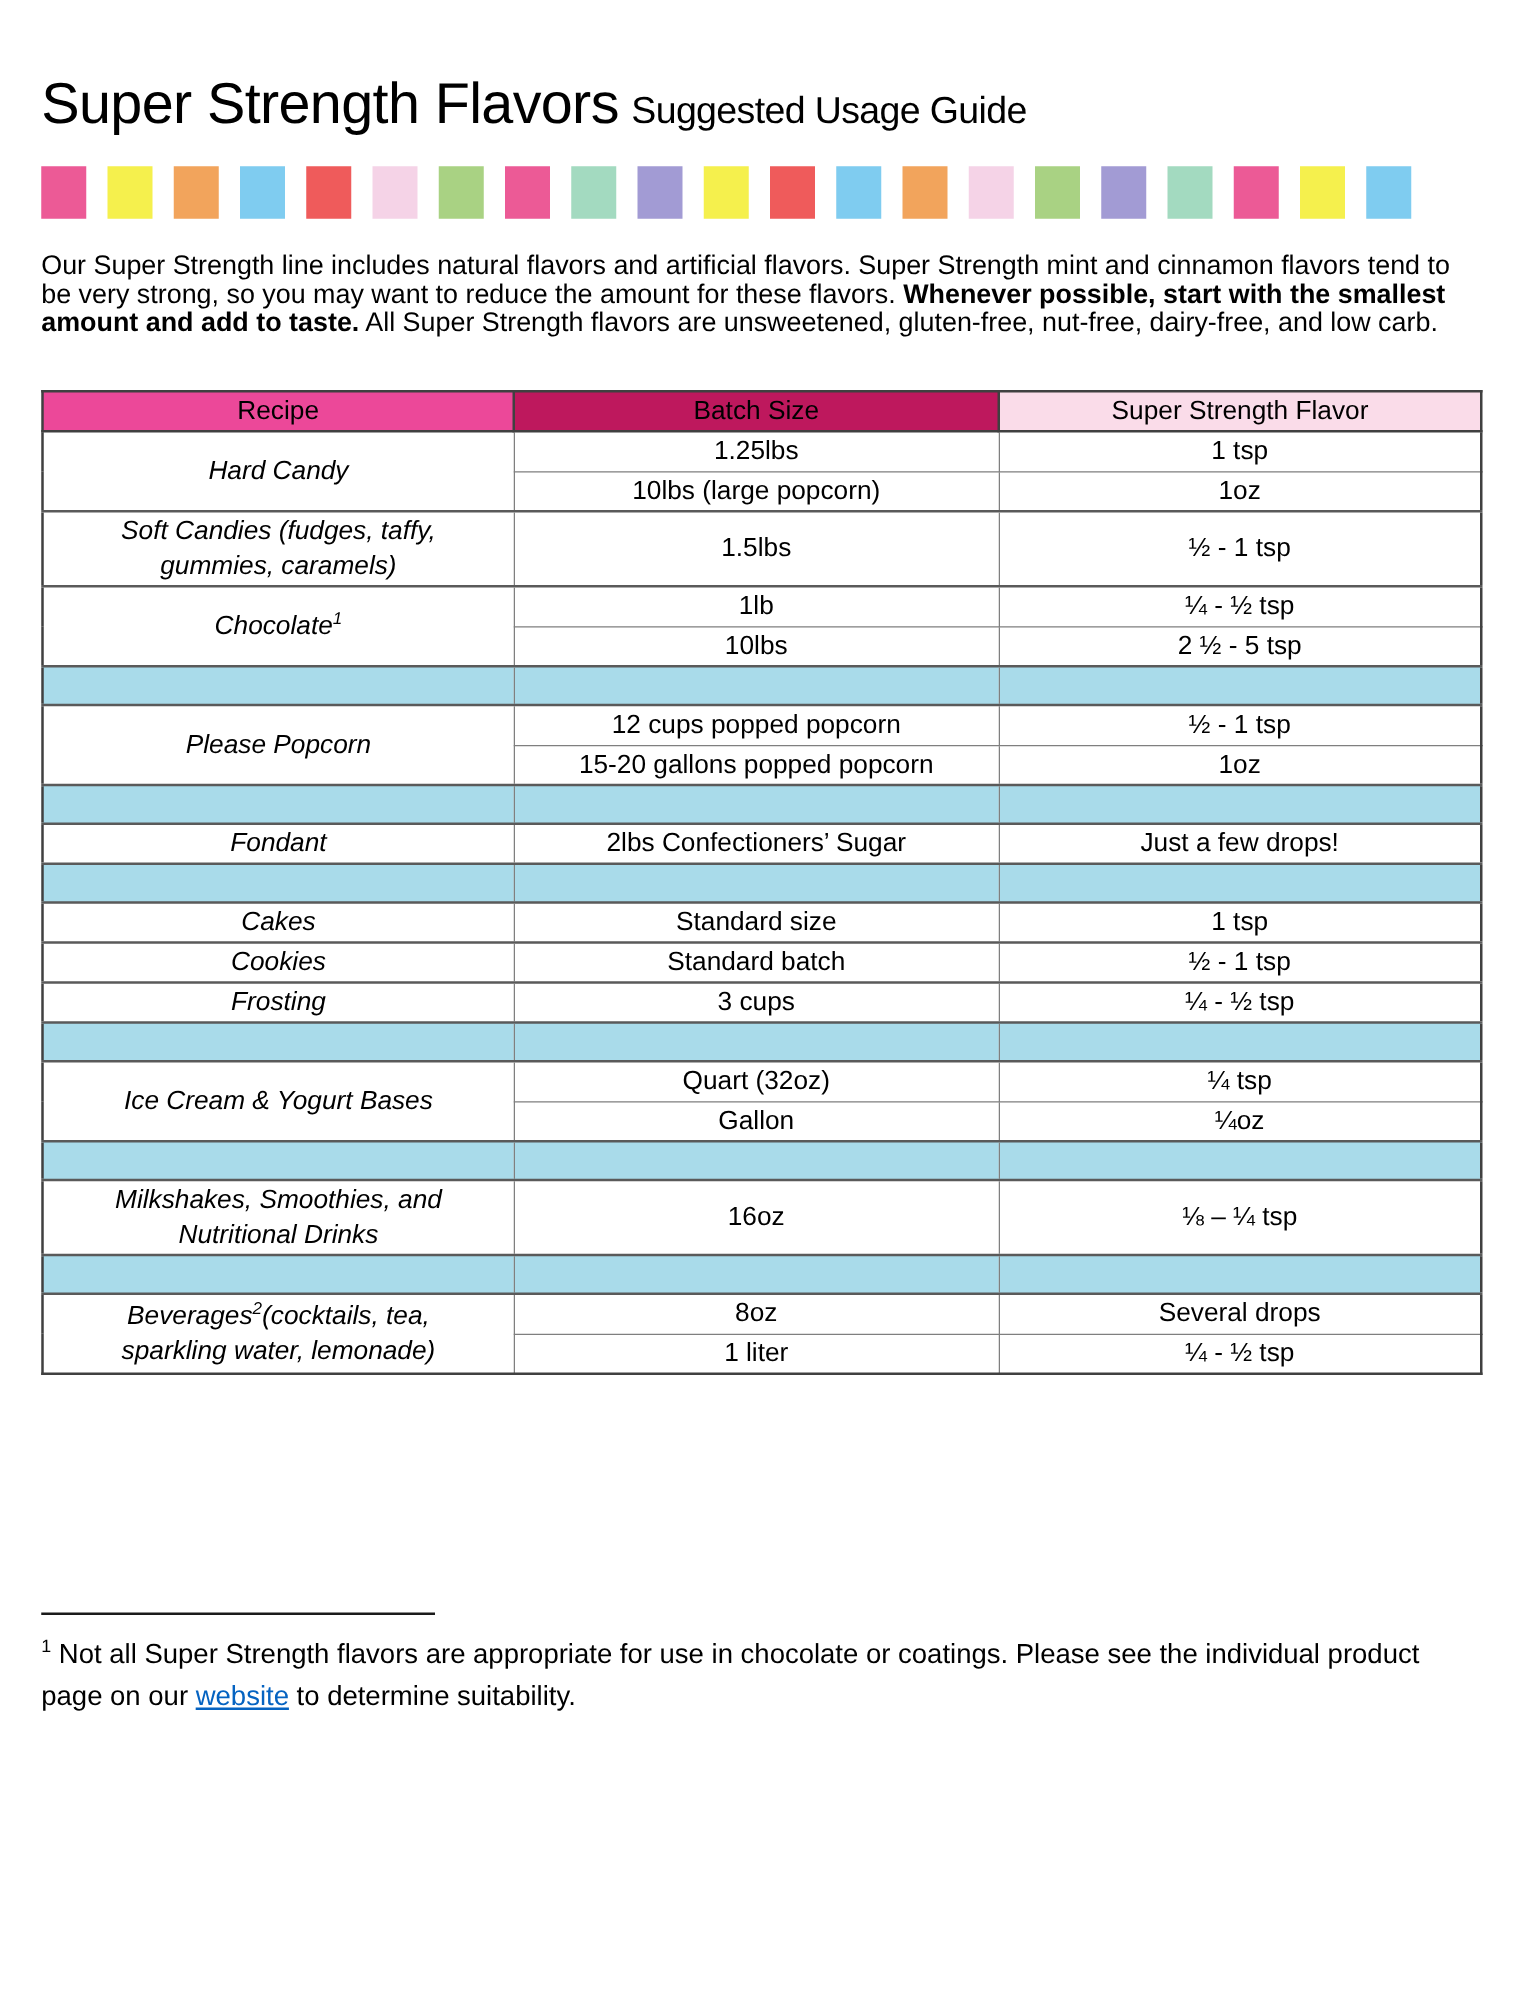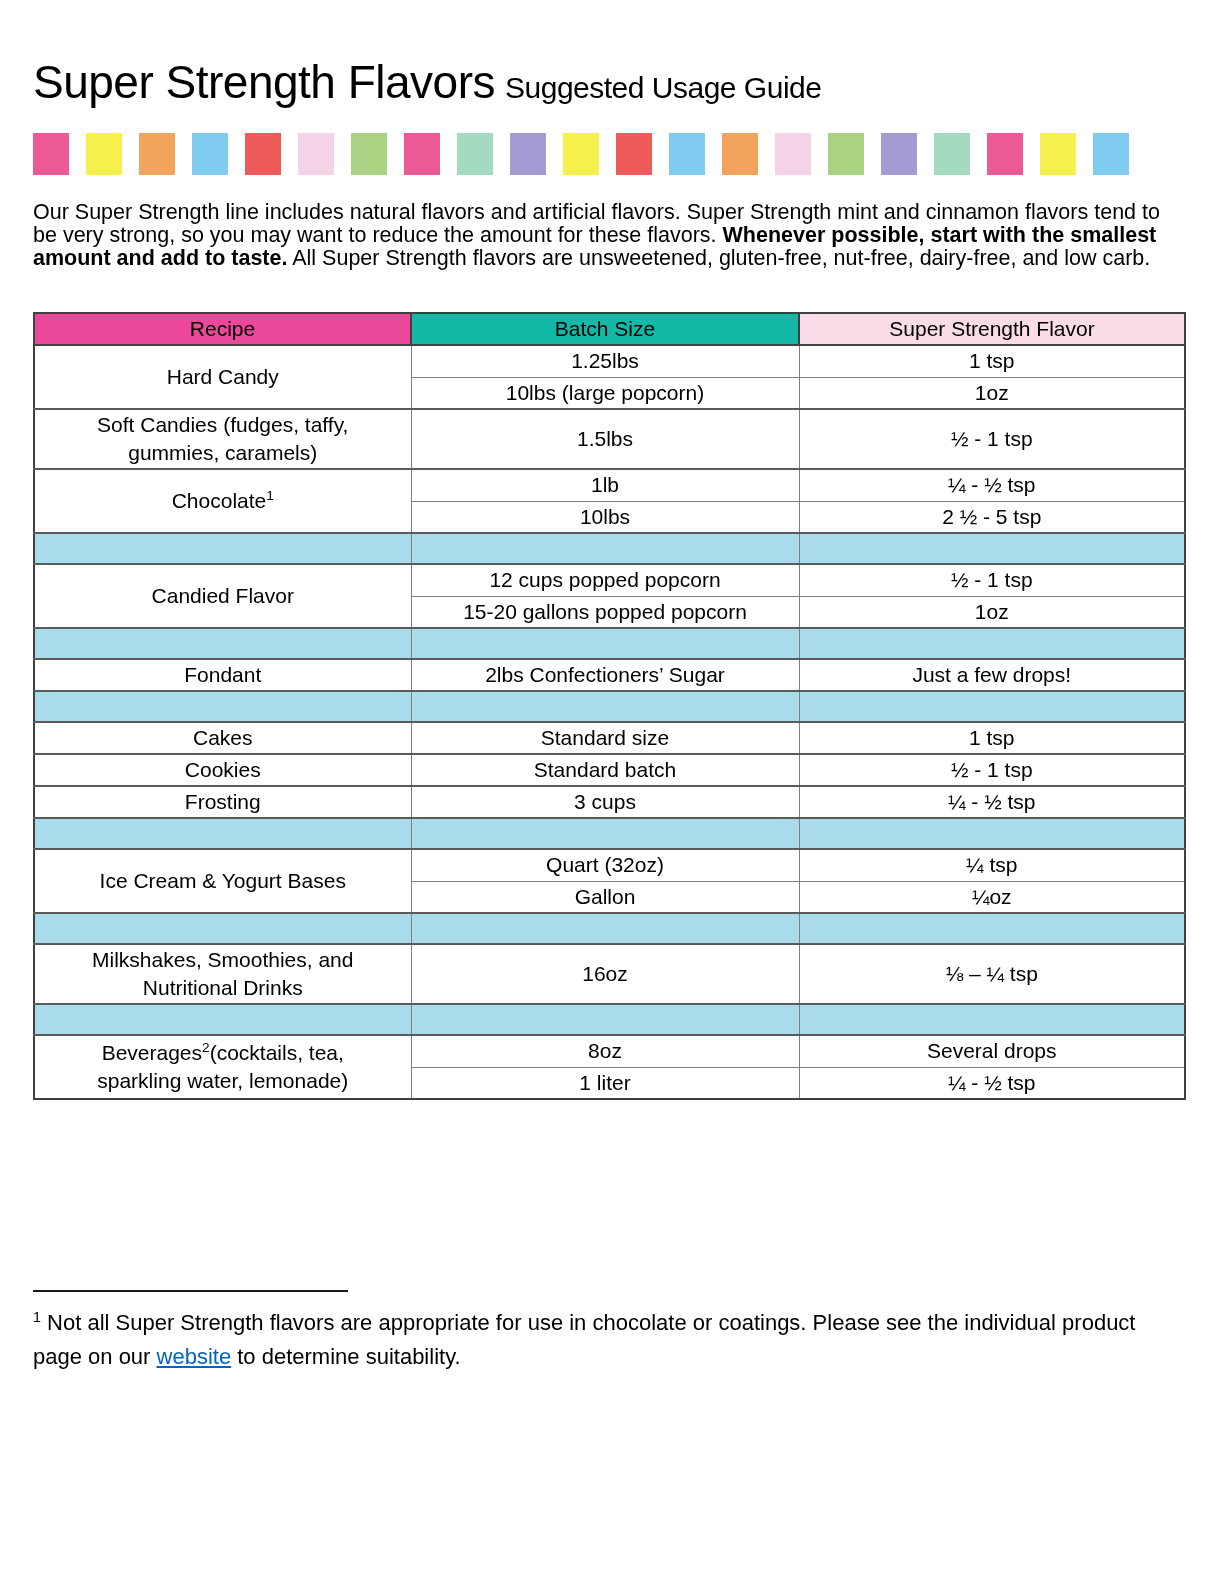--- a/index.html
+++ b/index.html
@@ -43,25 +43,25 @@
     padding: 1px 30px;
     font-weight: 400;
   }
   table.tbl { border: 2px solid #404040; }
   table.tbl th {
     border: 2px solid #404040;
     font-size: 21px; font-weight: 400;
     height: 31px;
   }
   th.h-recipe { background: #ec4899; }
-  th.h-batch  { background: #14b8a6; }
+  th.h-batch  { background: #be185d; }
   th.h-flavor { background: #fadce9; }
   tr.sec td { border-top: 2px solid #5a5a5a; }
   tr.spacer td { background: #a9dbea; height: 31px; border-top: 2px solid #5a5a5a; border-bottom: 2px solid #5a5a5a; }
-  td.recipe { padding: 1px 34px; }
+  td.recipe { padding: 1px 34px; font-style: italic; }
   sup { font-size: 0.65em; line-height: 0; }
   
   .fn-rule {
     width: 315px; border: none; border-top: 2px solid #1a1a1a;
     margin: 190px 0 14px 0;
   }
   .fn { font-size: 22px; line-height: 34px; width: 1140px; margin-bottom: 30px; }
   .fn a { text-decoration: underline; cursor: pointer; }
 </style>
 </head>
@@ -135,21 +135,21 @@
         <tr>
           <td>10lbs</td>
           <td>2 ½ - 5 tsp</td>
         </tr>
         <tr class="spacer">
           <td></td>
           <td></td>
           <td></td>
         </tr>
         <tr class="sec">
-          <td class="recipe" rowspan="2">Candied Flavor</td>
+          <td class="recipe" rowspan="2">Please Popcorn</td>
           <td>12 cups popped popcorn</td>
           <td>½ - 1 tsp</td>
         </tr>
         <tr>
           <td>15-20 gallons popped popcorn</td>
           <td>1oz</td>
         </tr>
         <tr class="spacer">
           <td></td>
           <td></td>

